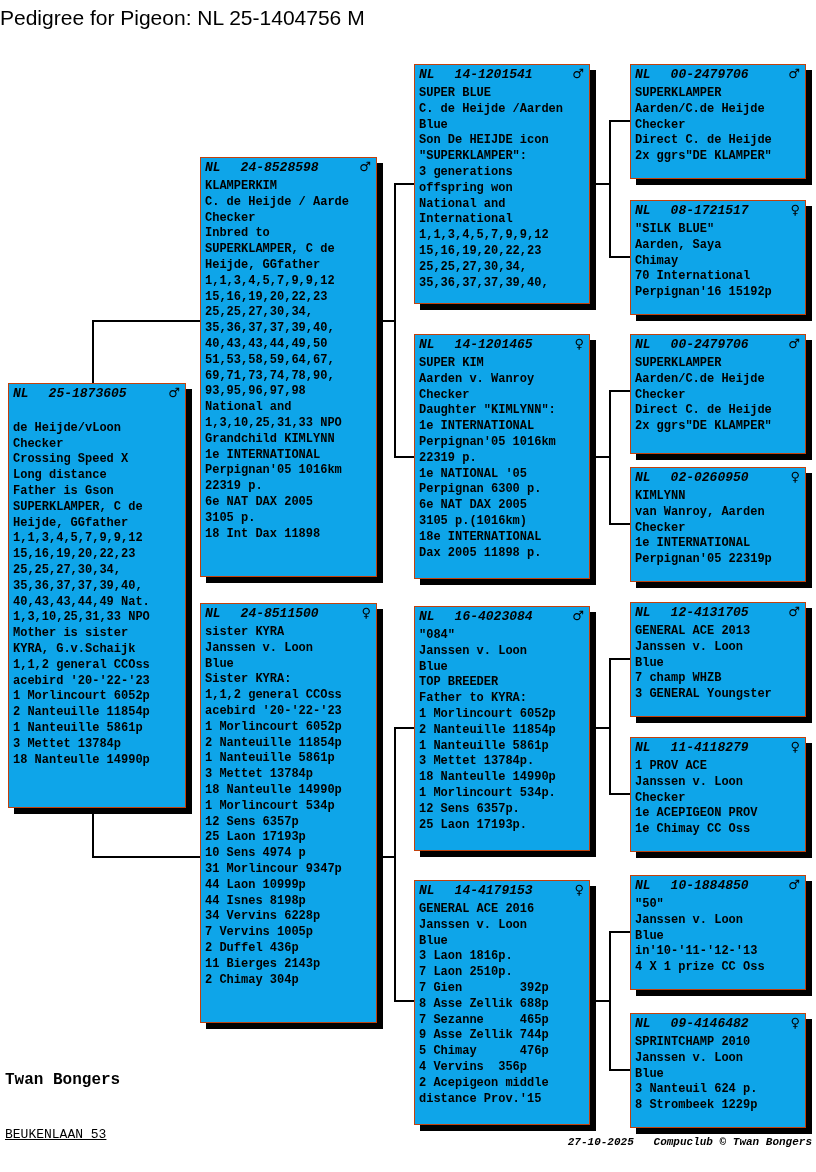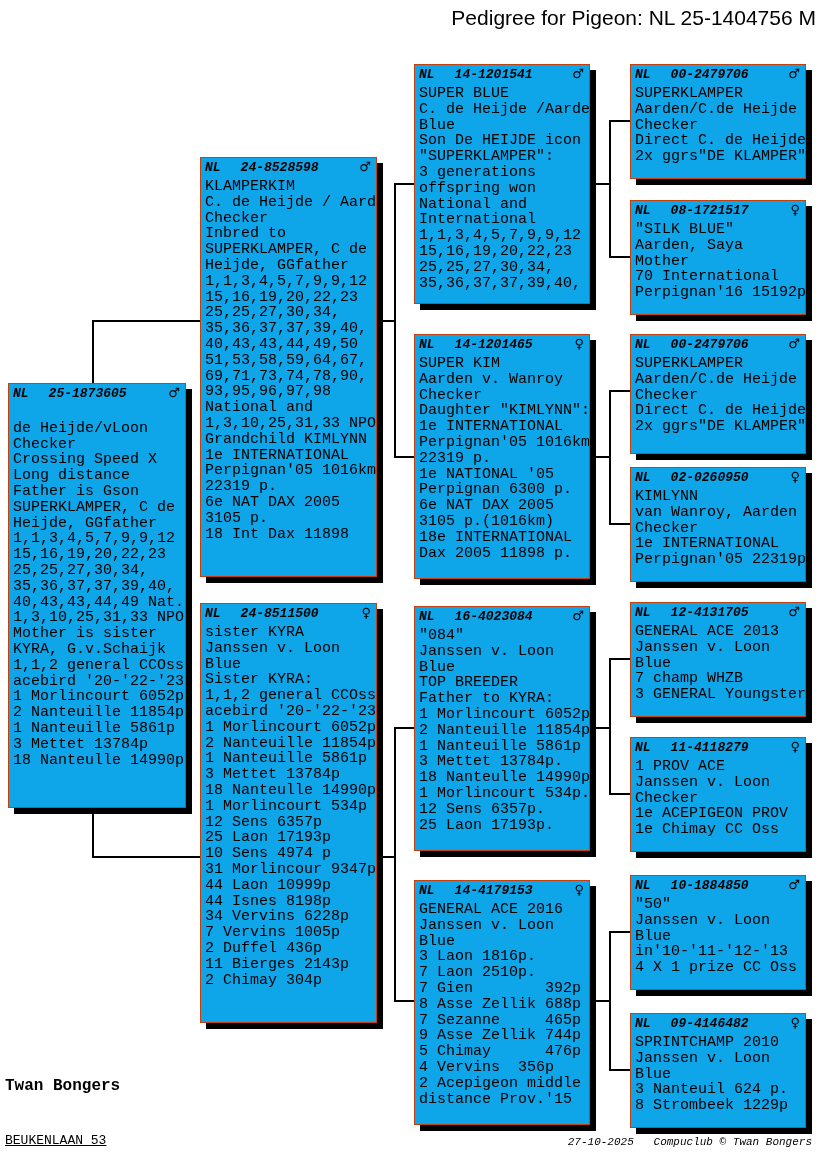--- a/index.html
+++ b/index.html
@@ -1,35 +1,35 @@
 <!DOCTYPE html>
 <html><head>
 <meta charset="utf-8">
 <style>
   html,body{margin:0;padding:0;background:#ffffff;}
   .page{position:relative;width:816px;height:1172px;background:#ffffff;color:#000;
         font-family:"Liberation Mono",monospace;overflow:hidden;}
-  .title{position:absolute;top:6px;left:0;width:100%;text-align:right;
+  .title{position:absolute;top:6px;left:0;width:100%;text-align:left;
          font-family:"Liberation Sans",sans-serif;font-size:21px;color:#000;}
   .pbox{position:absolute;background:#0ea5e9;border:1px solid #c2410c;
         box-shadow:6px 6px 0 #000;box-sizing:border-box;overflow:hidden;}
   .pbox-header{display:flex;align-items:flex-start;font-weight:bold;font-style:italic;
         font-size:13px;padding:2px 5px 0 4px;line-height:16px;}
   .hdr-ring{margin-left:20px;}
   .hdr-sex{margin-left:auto;font-style:normal;font-weight:bold;font-size:13px;
         font-family:"DejaVu Sans",sans-serif;line-height:14px;}
-  .pbox-body{padding:3px 4px 0 4px;font-size:15px;}
+  .pbox-body{padding:3px 4px 0 4px;font-size:12px;font-weight:bold;}
   .bline{white-space:pre;line-height:15.8px;min-height:15.8px;}
   .hline,.vline{position:absolute;background:#000;}
   .hline{height:2px;}
   .vline{width:2px;}
   .owner{position:absolute;left:5px;top:1034px;white-space:pre;}
-  .owner-name{font-size:16px;font-weight:bold;line-height:20px;margin-top:6px;}
+  .owner-name{font-size:16px;font-weight:bold;line-height:20px;}
   .owner-line{font-size:13px;line-height:17.5px;text-decoration:underline;}
-  .credit{position:absolute;right:4px;top:1136px;font-size:11px;font-weight:normal;
+  .credit{position:absolute;right:4px;top:1136px;font-size:11px;font-weight:bold;
         font-style:italic;white-space:pre;}
 </style>
 </head>
 <body>
 
 <div class="page">
 
   <div class="title">Pedigree for Pigeon: NL  25-1404756 M</div>
 
   <div class="vline" style="left:92px;top:320px;height:63px;"></div>
@@ -274,21 +274,21 @@
 
   <div class="pbox" style="left:630px;top:200px;width:176px;height:115px;">
     <div class="pbox-header">
       <span>NL</span>
       <span class="hdr-ring">08-1721517</span>
       <span class="hdr-sex">♀</span>
     </div>
     <div class="pbox-body">
         <div class="bline">"SILK BLUE"</div>
         <div class="bline">Aarden, Saya</div>
-        <div class="bline">Mother</div>
+        <div class="bline">Chimay</div>
         <div class="bline">70 International</div>
         <div class="bline">Perpignan'16 15192p</div>
       </div>
   </div>
 
   <div class="pbox" style="left:630px;top:334px;width:176px;height:120px;">
     <div class="pbox-header">
       <span>NL</span>
       <span class="hdr-ring">00-2479706</span>
       <span class="hdr-sex">♂</span>

